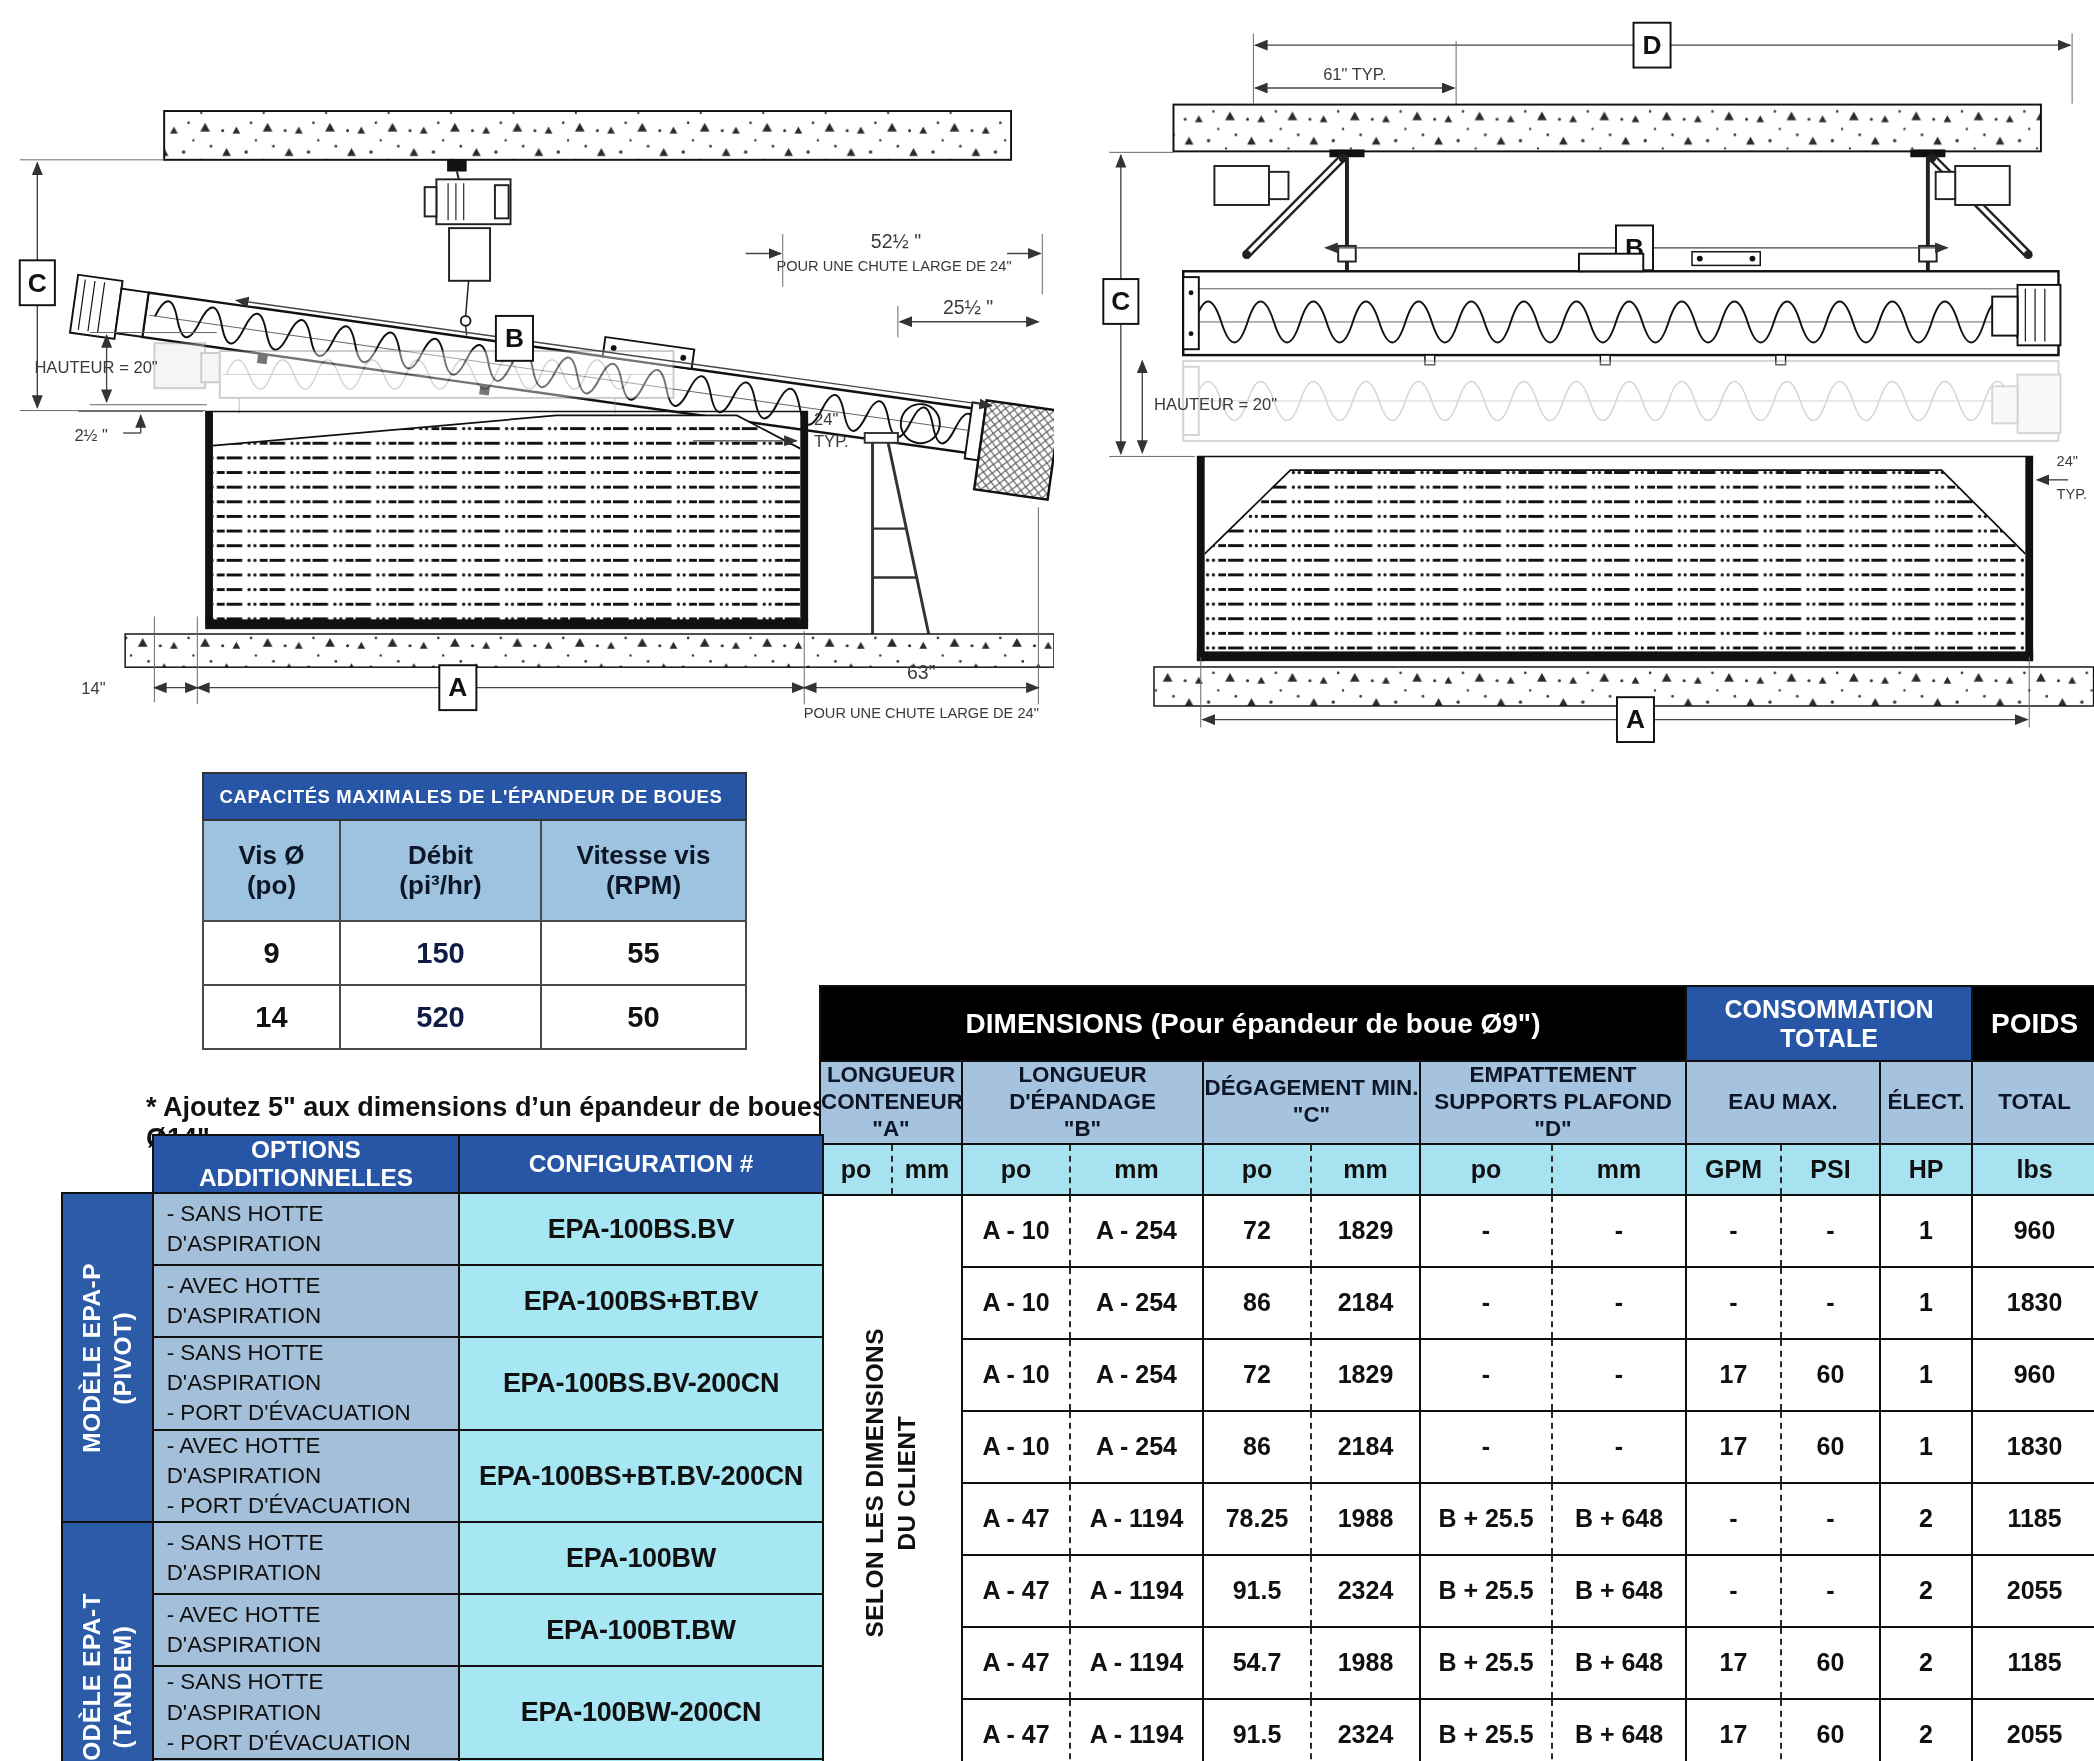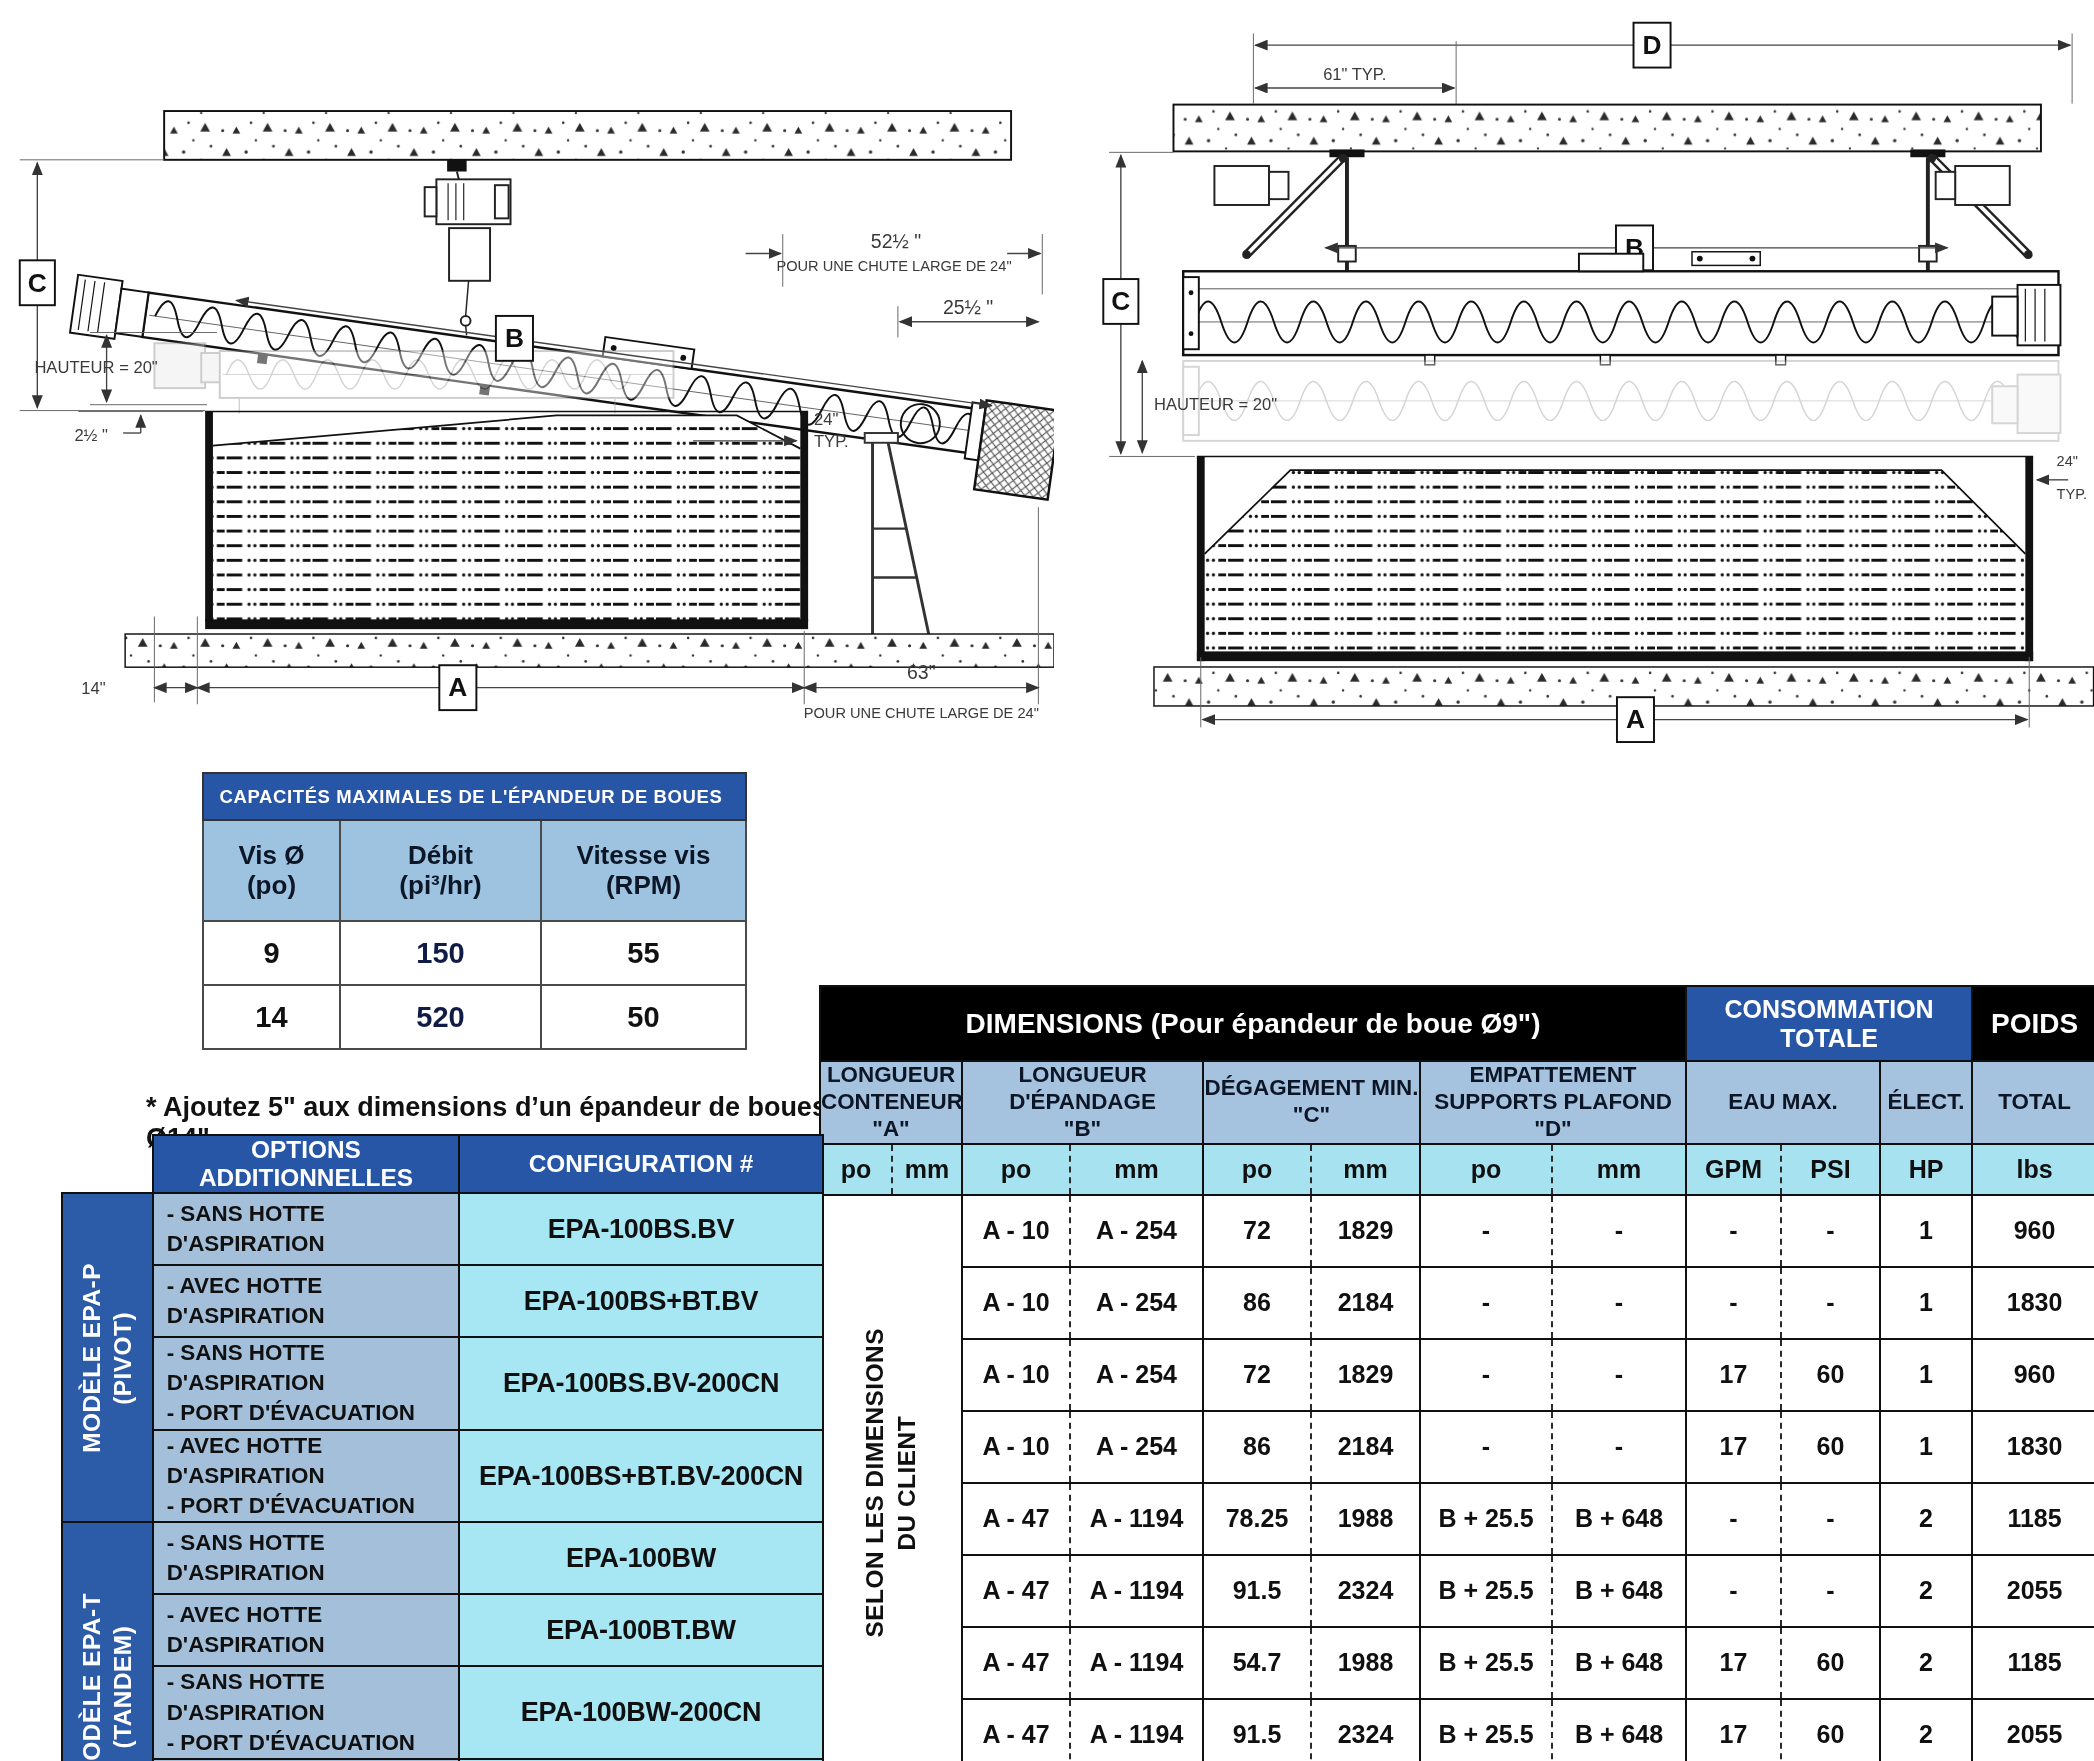--- a/index.html
+++ b/index.html
@@ -48,21 +48,21 @@
   .vert{writing-mode:vertical-rl;transform:rotate(180deg);white-space:pre-line;
      margin:0 auto;font-weight:bold;letter-spacing:0.5px;}
   .selon .vert{font-size:24.4px;color:#101010;line-height:1.3;}
   
   #left-table{width:761px;}
   #left-table td{border:2.4px solid #101010;}
   #left-table td.ghost{border:none;background:transparent;}
   #left-table tr.lh{height:53px;}
   .band{background:#2c5ba8;color:#fff;}
   .band .vert{font-size:24.4px;line-height:1.25;}
-  .opt{background:#a4bfda;text-align:left;padding-left:12.7px;font-weight:bold;
+  .opt{background:#a4bfda;text-align:left;padding-left:12.7px;font-weight:normal;
      font-size:22.4px;line-height:1.35;color:#101010;}
   .cfg{background:#a7e6f3;font-weight:bold;font-size:27px;color:#101010;letter-spacing:-0.3px;}
   .dhead{background:#2856a6;color:#fff;font-weight:bold;font-size:24.4px;}
 </style>
 </head>
 <body>
 
 <svg id="diag-left" class="abs" style="left:9.8px;top:70px;" width="1044" height="727" viewBox="0 0 1070 745">
   <defs>
     <marker id="arr" viewBox="0 0 10 8" refX="9" refY="4" markerWidth="10" markerHeight="8" orient="auto-start-reverse">

